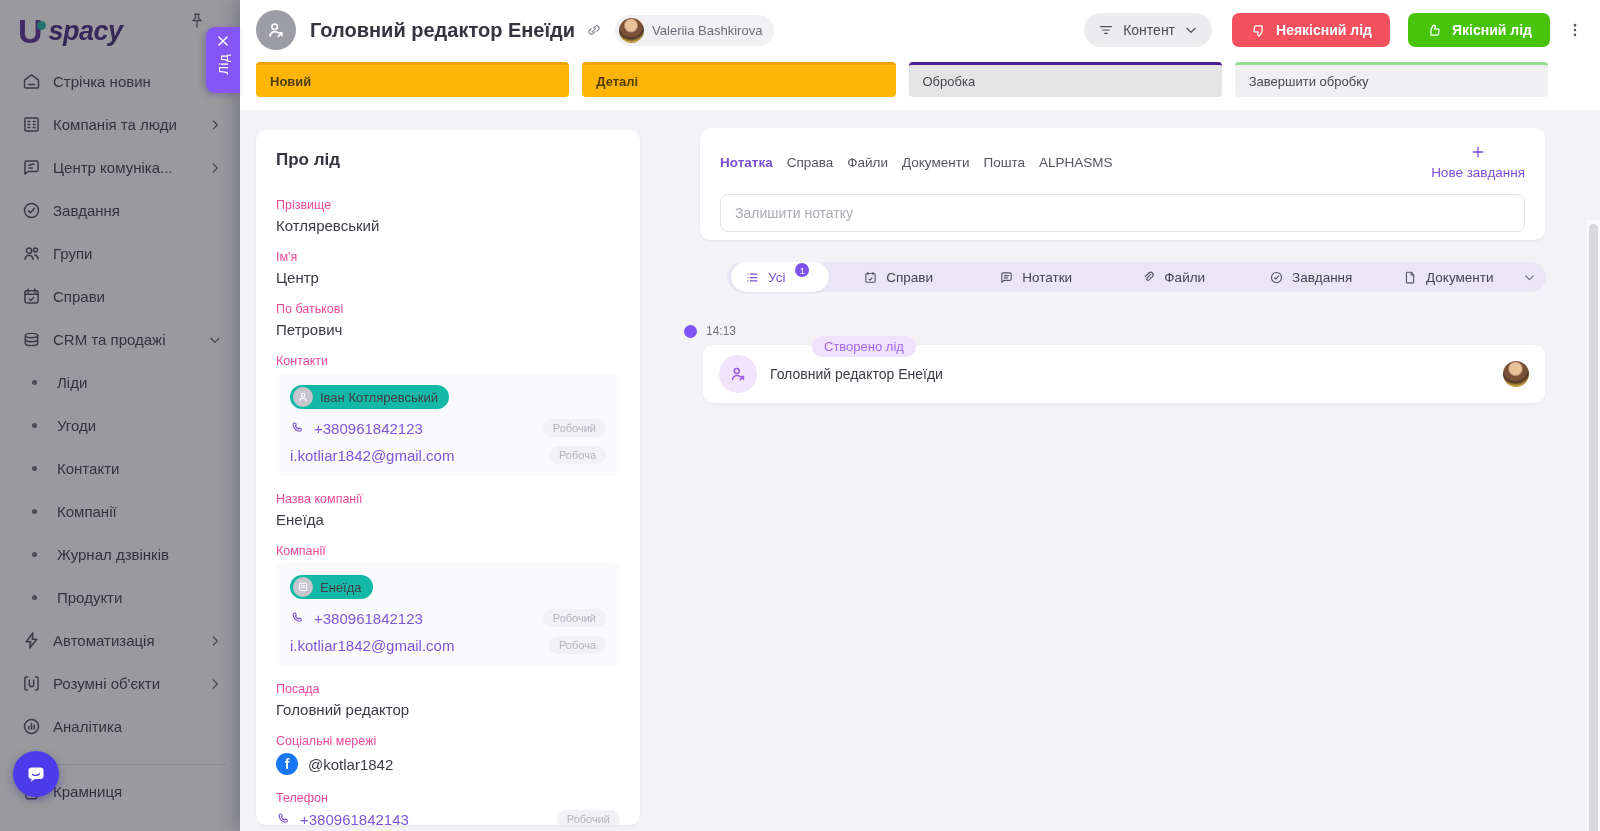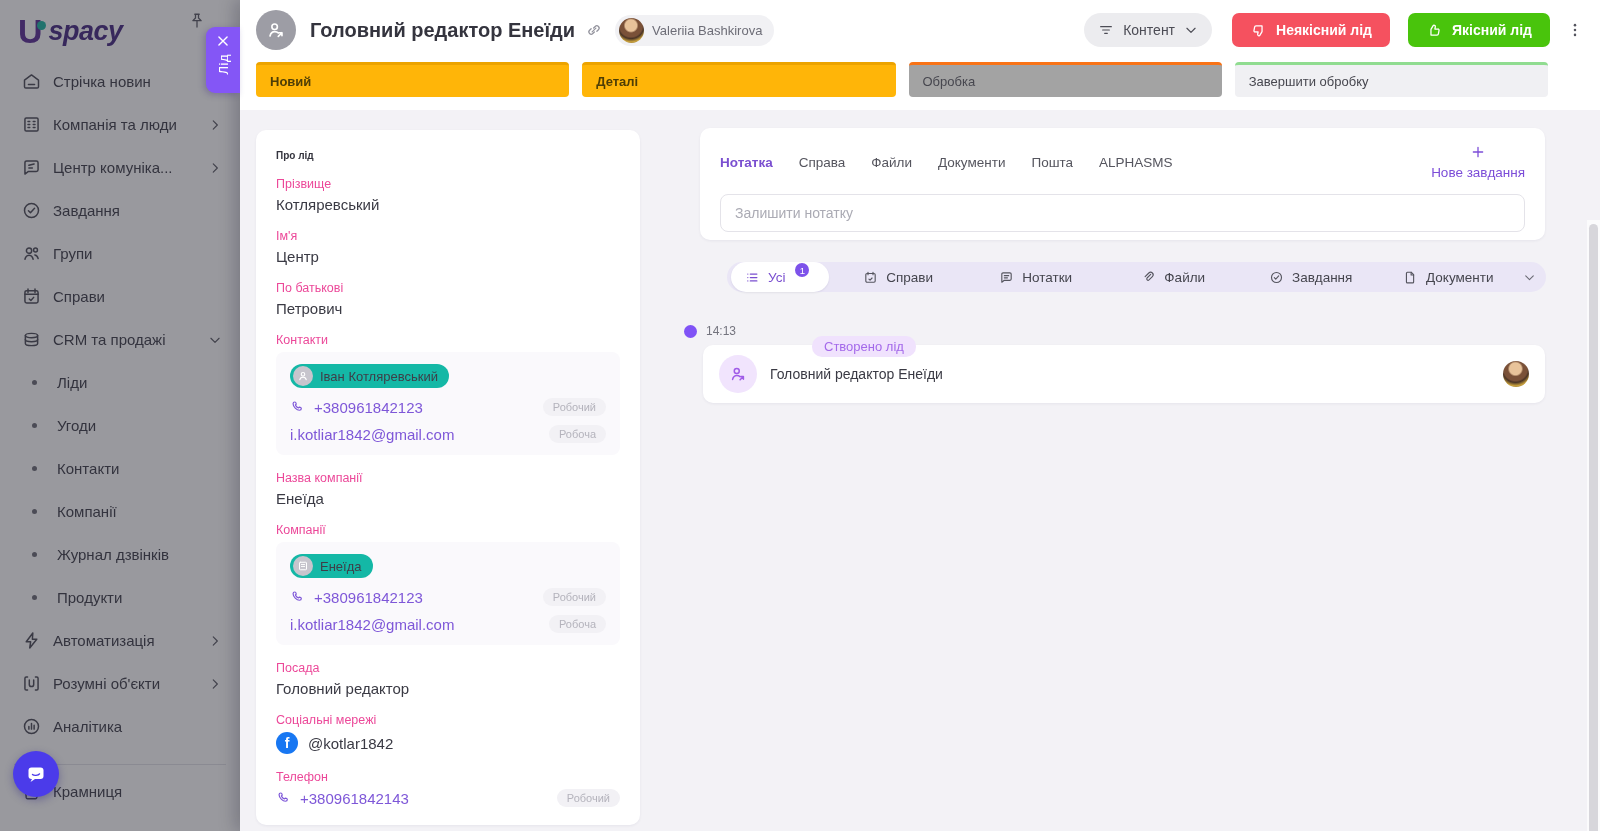--- a/index.html
+++ b/index.html
@@ -45,45 +45,45 @@
   .hspacer { flex:1; }
   .content-pill { display:flex; align-items:center; gap:9px; background:#ececef; border-radius:17px; height:34px; padding:0 14px; color:#4c4c55; font-size:14px; cursor:pointer; margin-right:20px; }
   .btn { display:flex; align-items:center; gap:9px; height:34px; border-radius:7px; padding:0 18px; color:#fff; font-size:14px; font-weight:700; cursor:pointer; }
   .btn-red { background:#f5515f; margin-right:18px; }
   .btn-green { background:#49c40c; }
   .kebab { margin-left:16px; color:#55555f; cursor:pointer; display:flex; }
 
   .pipeline { position:absolute; left:16px; top:62px; width:1292px; display:flex; gap:13px; }
   .stage { flex:1; height:35px; border-radius:4px; display:flex; align-items:center; padding:0 14px; font-size:13px; cursor:pointer; }
   .stage--y { background:#ffb508; border-top:3px solid #eca300; color:#4e3e06; font-weight:700; }
-  .stage--t { background:#a3a3a3; border-top:3px solid #f97316; color:#47474f; }
+  .stage--t { background:#e5e5e5; border-top:3px solid #4c1d95; color:#47474f; }
   .stage--g { background:#f0f0f3; border-top:3px solid #90dc90; color:#47474f; }
 
   .mbody { position:absolute; left:0; top:110px; right:0; bottom:0; background:#f3f2f6; }
 
   
   .lead-card { position:absolute; left:16px; top:20px; width:384px; bottom:6px; background:#fff; border-radius:10px; box-shadow:0 1px 3px rgba(25,25,60,.06); padding:20px; overflow:hidden; }
-  .lead-card h2 { font-size:10px; font-weight:700; color:#34343e; margin-bottom:16px; }
+  .lead-card h2 { font-size:17px; font-weight:700; color:#34343e; margin-bottom:28px; }
   .f-label { font-size:12.5px; color:#ec4899; margin-bottom:5px; }
   .f-value { font-size:15px; color:#3a3a44; margin-bottom:16px; }
   .blk { background:#faf9fc; border-radius:8px; padding:12px 14px; margin-bottom:16px; }
   .chip { display:inline-flex; align-items:center; background:#14b8a6; border-radius:13px; padding:2px 11px 2px 3px; margin-bottom:10px; cursor:pointer; }
   .chip-av { width:20px; height:20px; border-radius:50%; background:#c7c5cd; color:#fff; display:flex; align-items:center; justify-content:center; margin-right:7px; }
   .chip-lb { font-size:13px; color:#3e3e48; }
   .crow { display:flex; align-items:center; justify-content:space-between; margin-bottom:9px; }
   .crow:last-child { margin-bottom:0; }
   .plink { display:flex; align-items:center; gap:8px; color:#7e57d8; font-size:15px; cursor:pointer; }
   .tag { background:#f2f1f5; color:#b4b3bc; font-size:11px; padding:3px 10px; border-radius:12px; }
   .soc-row { display:flex; align-items:center; gap:10px; margin-bottom:16px; }
   .fb { width:22px; height:22px; border-radius:50%; background:#1877f2; color:#fff; font-weight:700; font-size:14px; display:flex; align-items:center; justify-content:center; cursor:pointer; }
   .soc-handle { font-size:15px; color:#3a3a44; }
 
   
   .act-card { position:absolute; left:460px; top:18px; width:845px; height:112px; background:#fff; border-radius:10px; box-shadow:0 1px 3px rgba(25,25,60,.06); padding:17px 20px; }
-  .tabs { display:flex; align-items:center; gap:26px; }
+  .tabs { display:flex; align-items:center; gap:14px; }
   .tab { font-size:13.5px; color:#55555e; cursor:pointer; }
   .tab--active { color:#7a4fd0; font-weight:600; }
   .new-task { margin-left:auto; display:flex; align-items:center; gap:6px; color:#7c4dd8; font-size:13.5px; cursor:pointer;flex-direction:column; }
   .note-input { margin-top:14px; width:100%; height:38px; border:1px solid #e4e3e9; border-radius:8px; padding:0 14px; font-size:14px; color:#3a3a44; font-family:"Liberation Sans", sans-serif; outline:none; background:#fff; }
   .note-input::placeholder { color:#ababb4; }
 
   
   .fbar { position:absolute; left:487px; top:152px; width:819px; height:30px; background:#eae6f6; border-radius:16px; display:flex; align-items:center; padding:0 10px 0 4px; }
   .fpill { flex:1; display:flex; align-items:center; justify-content:center; gap:8px; font-size:13.5px; color:#45454e; cursor:pointer; height:30px; }
   .fpill .ic { display:flex; color:#55555f; }

